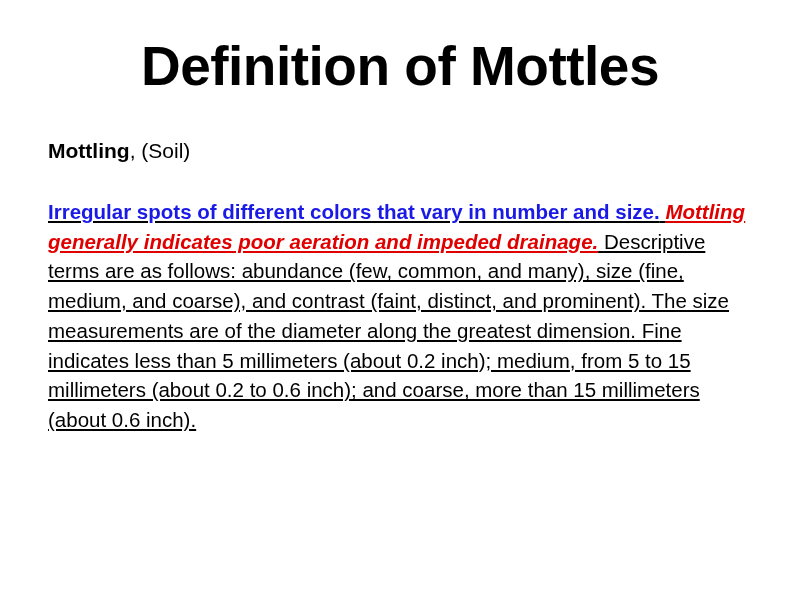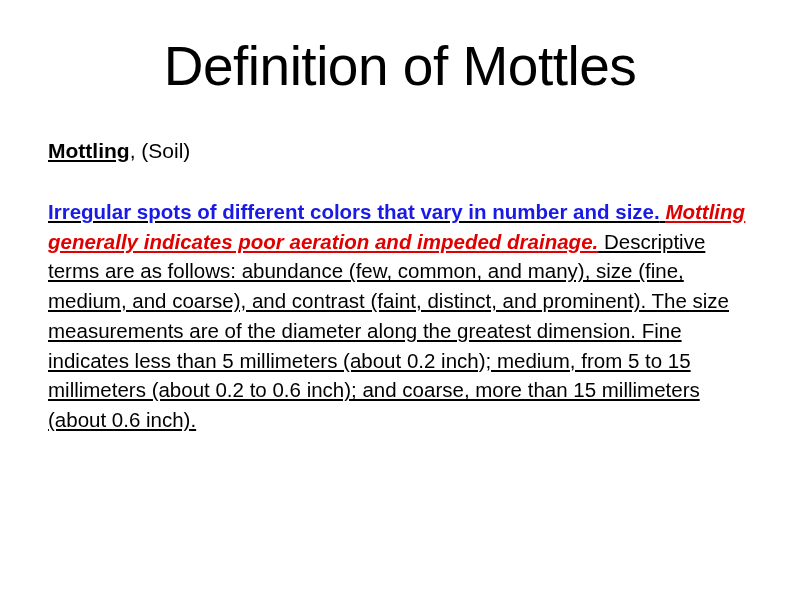--- a/index.html
+++ b/index.html
@@ -15,36 +15,35 @@
   }
   .slide {
     position: relative;
     width: 800px;
     height: 600px;
     box-sizing: border-box;
     padding: 38px 44px 0 44px;
   }
   .slide-title {
     font-size: 55px;
-    font-weight: normal;
+    font-weight: bold;
     color: #000000;
     text-align: center;
     line-height: 1.05;
     letter-spacing: -0.5px;
     margin: 0 0 42px 0;
   }
   .term-line {
     font-size: 21px;
     color: #000000;
     margin: 0 0 34px 4px;
     line-height: 1.2;
   }
   .term-line .term-word {
     font-weight: bold;
-    text-decoration: underline;
   }
   .body-block {
     font-size: 20.5px;
     line-height: 1.45;
     color: #000000;
     margin: 0 0 0 4px;
     max-width: 720px;
     text-decoration: underline;
   }
   .blue {

